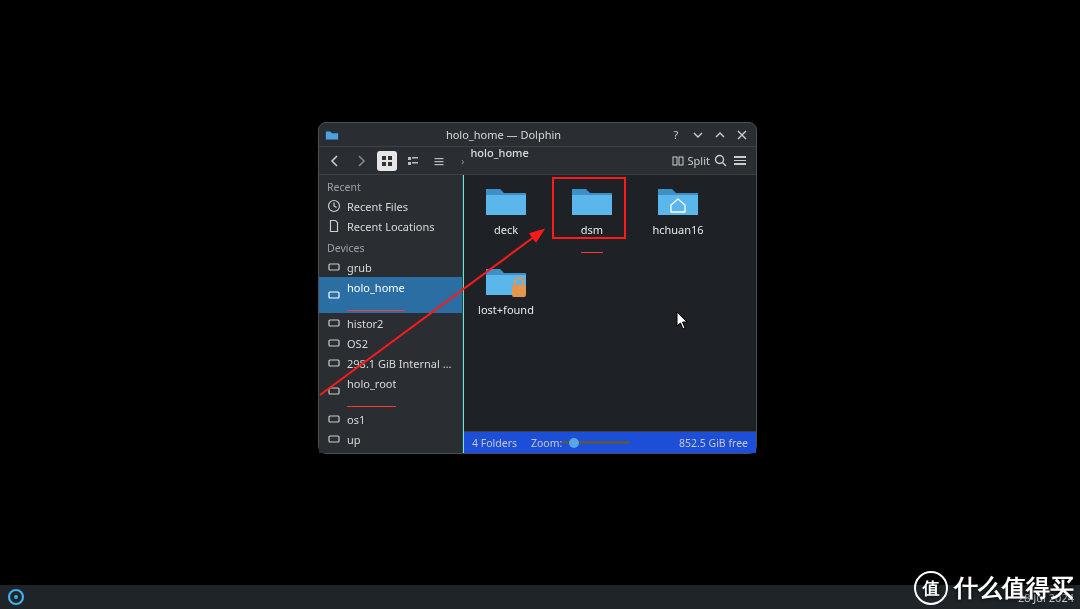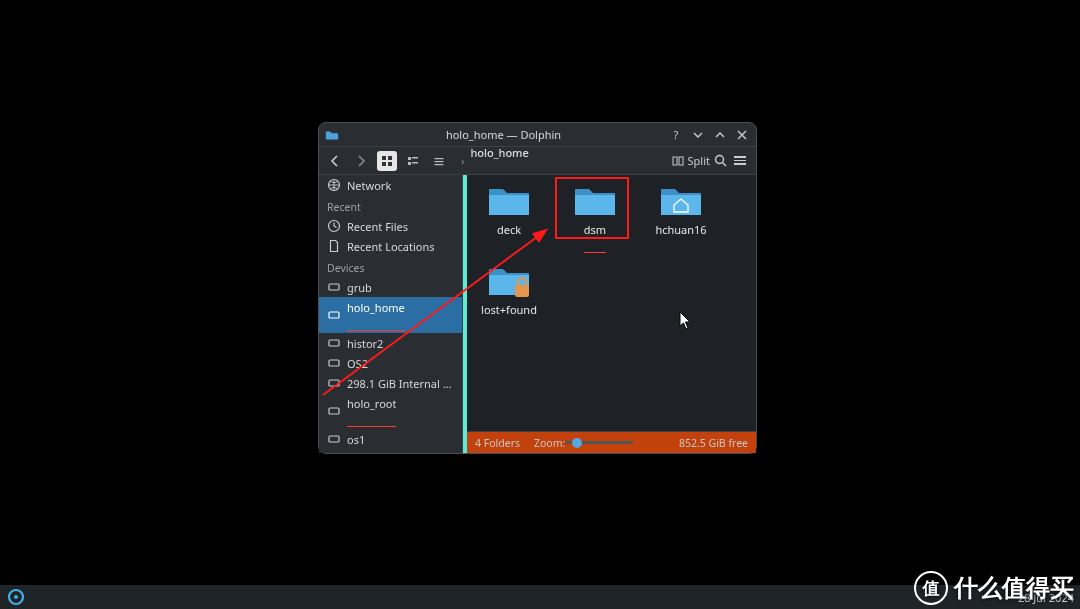--- a/index.html
+++ b/index.html
@@ -98,42 +98,42 @@
   .sb-item .icon { width:14px; height:14px; display:flex; align-items:center; justify-content:center; flex-shrink:0; }
   .sb-item.selected { background:#2b6ea3; color:#fff; }
   .sb-item .label { overflow:hidden; text-overflow:ellipsis; }
 
   
   .content {
     flex:1;
     background: #1e2227;
     position: relative;
     display:flex; flex-direction:column;
-    border-left: 4px solid #5eead4;
+    border-left: 1px solid #5eead4;
   }
   .icon-grid {
     flex:1;
     padding: 8px 12px;
     display:flex; flex-wrap:wrap;
     align-content: flex-start;
     gap: 10px 26px;
     position:relative;
   }
   .fitem { width:60px; display:flex; flex-direction:column; align-items:center; gap:3px; }
   .fitem .flabel { font-size:11px; color:#e8e8e8; text-align:center; }
 
   .statusbar {
     height: 22px;
     display:flex; align-items:center;
     padding: 0 8px;
     gap: 14px;
     border-top: 1px solid #3c4146;
     font-size: 10.5px;
     color:#c8c8c8;
-    background:#c2410c;
+    background:#1d4ed8;
   }
   .zoom { display:flex; align-items:center; }
   .slider-track { width:68px; height:3px; background:#555; border-radius:2px; position:relative; }
   .slider-thumb { position:absolute; top:-3.5px; left:10%; width:10px; height:10px; border-radius:50%; background:#57a6e6; }
   .statusbar .free { margin-left:auto; }
 
   
   .folder-svg { width:44px; height:36px; }
 
   
@@ -254,29 +254,20 @@
             <span></span>
             <span></span>
           </span>
       </span>
     </div>
   </div>
 
   <div class="body-row">
 
     <div class="sidebar">
-      <div class="sb-item">
-        <span class="icon">
-          <svg viewBox="0 0 14 14">
-              <circle cx="7" cy="7" r="5.5" fill="none" stroke="#ccc" stroke-width="1.2"></circle>
-              <path d="M1.5 7h11 M7 1.5v11 M3 3c2 2 6 2 8 0 M3 11c2-2 6-2 8 0" stroke="#ccc" stroke-width=".9" fill="none"></path>
-            </svg>
-        </span>
-        <span class="label">Network</span>
-      </div>
 
       <div class="sb-header">Recent</div>
       <div class="sb-item">
         <span class="icon">
             <svg viewBox="0 0 14 14">
               <circle cx="7" cy="7" r="5.5" fill="none" stroke="#ccc" stroke-width="1.2"></circle>
               <path d="M7 3.5V7l2.5 1.5" stroke="#ccc" stroke-width="1.2" fill="none"></path>
             </svg>
           </span>
         <span class="label">Recent Files</span>

